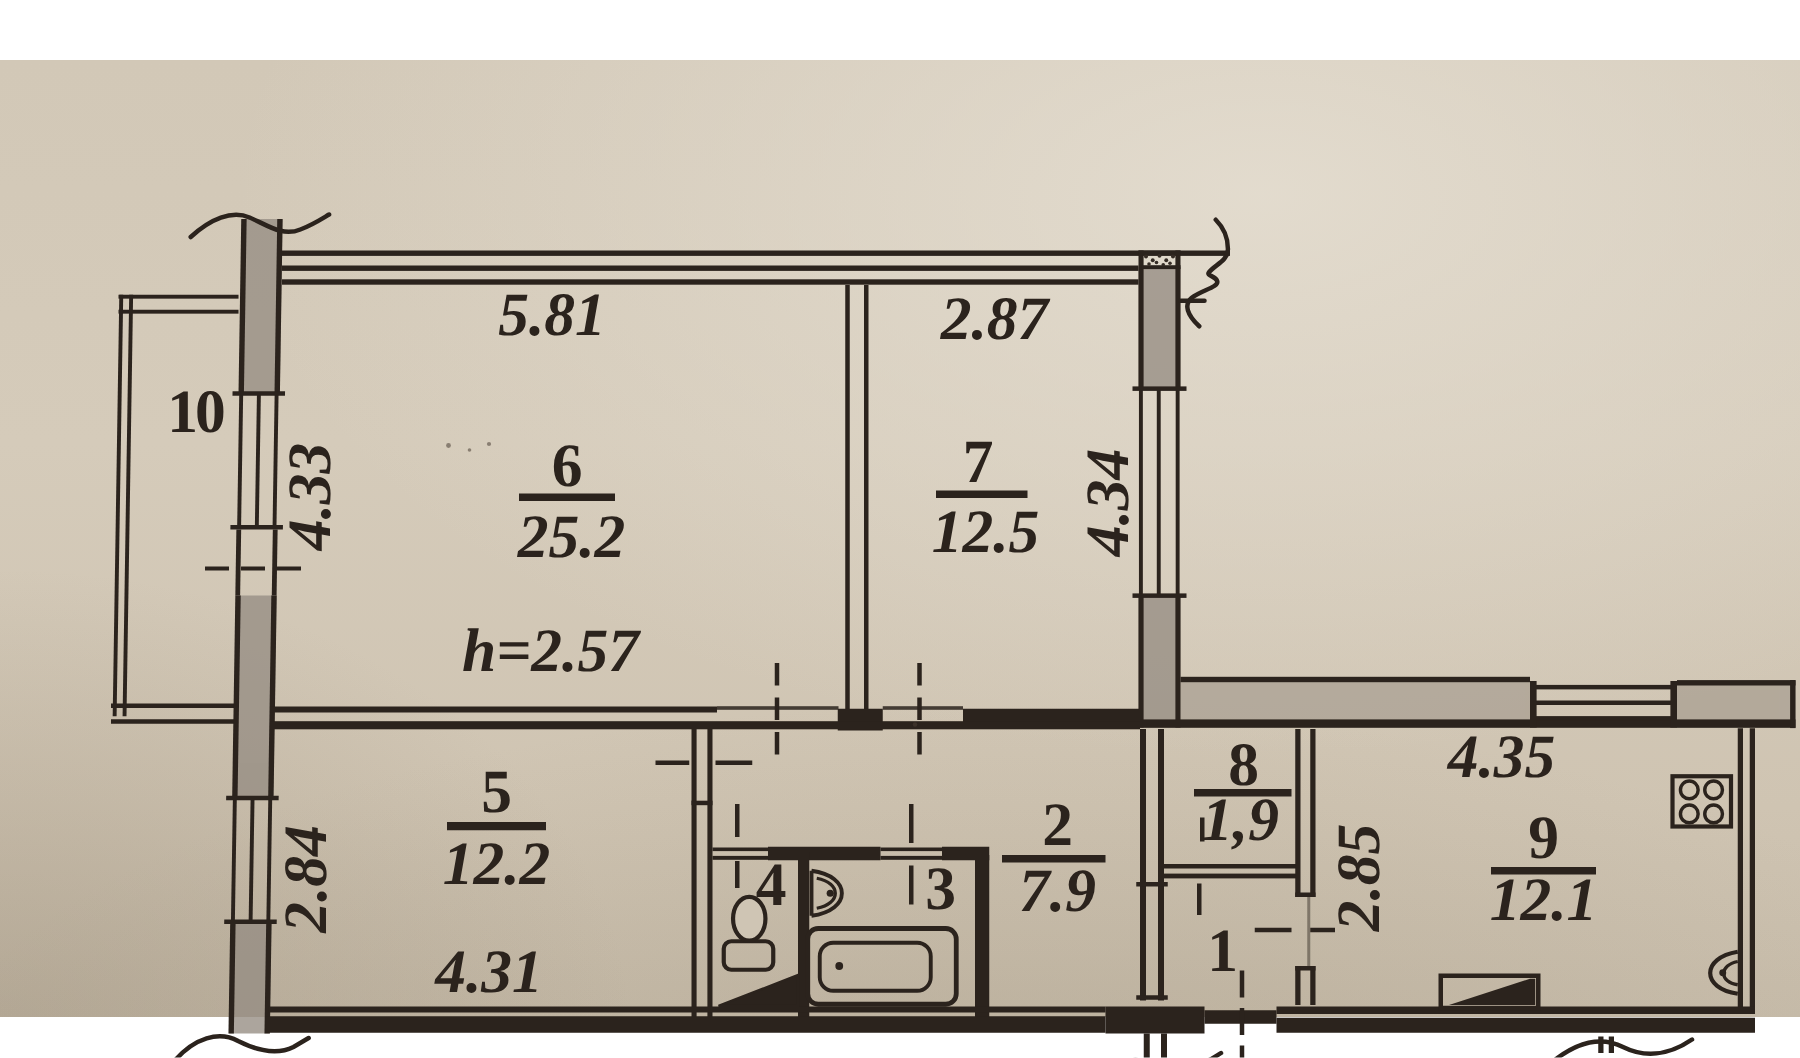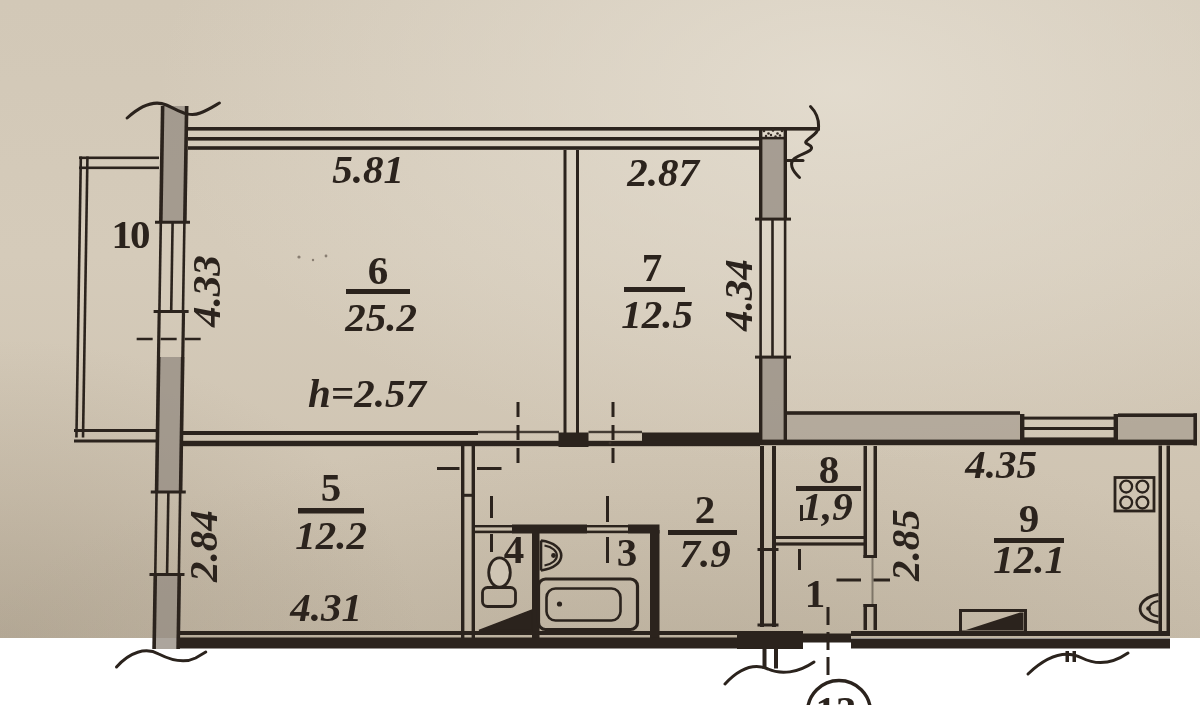--- a/index.html
+++ b/index.html
@@ -4,20 +4,21 @@
 <style>
   html,body{margin:0;padding:0;}
   body{width:1200px;height:705px;overflow:hidden;}
   .paper{
     position:relative;width:1200px;height:638px;
     background:
       radial-gradient(ellipse 950px 520px at 70% 14%, rgba(228,221,208,.9), rgba(228,221,208,0) 72%),
       radial-gradient(ellipse 650px 480px at 0% 102%, rgba(143,130,110,.38), rgba(143,130,110,0) 65%),
       radial-gradient(ellipse 1000px 380px at 55% 110%, rgba(158,146,125,.32), rgba(158,146,125,0) 72%),
       linear-gradient(180deg, #d2c8b7 0%, #d5cbba 40%, #cfc4b2 78%, #c8bdab 100%);
+    margin-top: 40px;
   }
   svg{position:absolute;left:0;top:0;filter:blur(0.45px);}
   text{font-family:"Liberation Serif", serif; fill:#2b231d;}
   .rn{font-weight:bold;font-size:41px;}
   .dim{font-weight:bold;font-style:italic;font-size:41px;}
 </style>
 </head>
 <body>
 <div class="paper">
 <svg width="1200" height="705" viewBox="0 0 1200 705">

